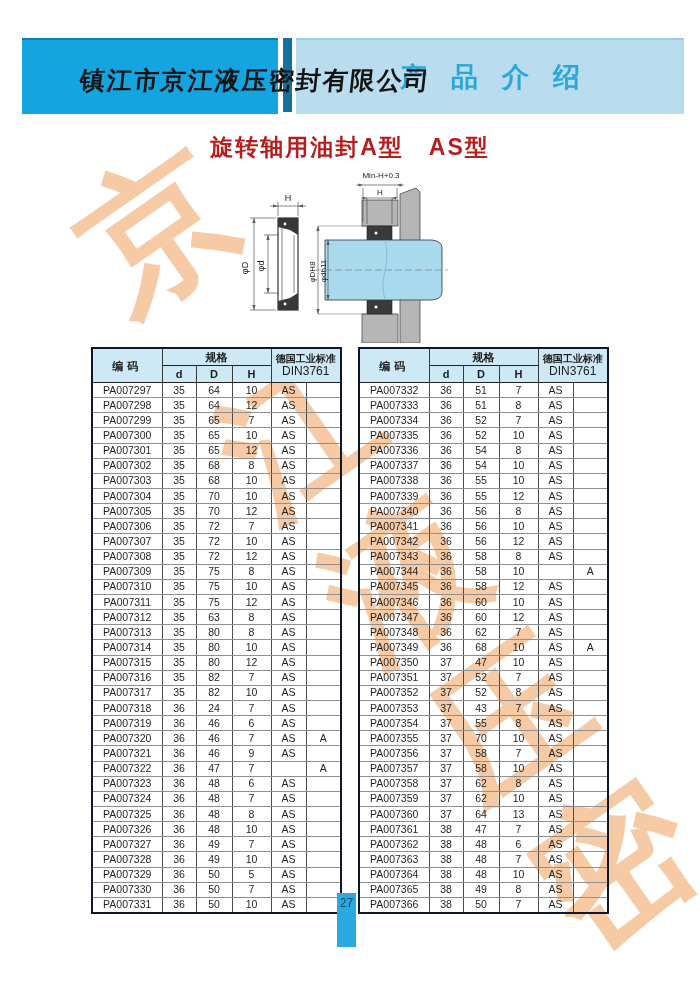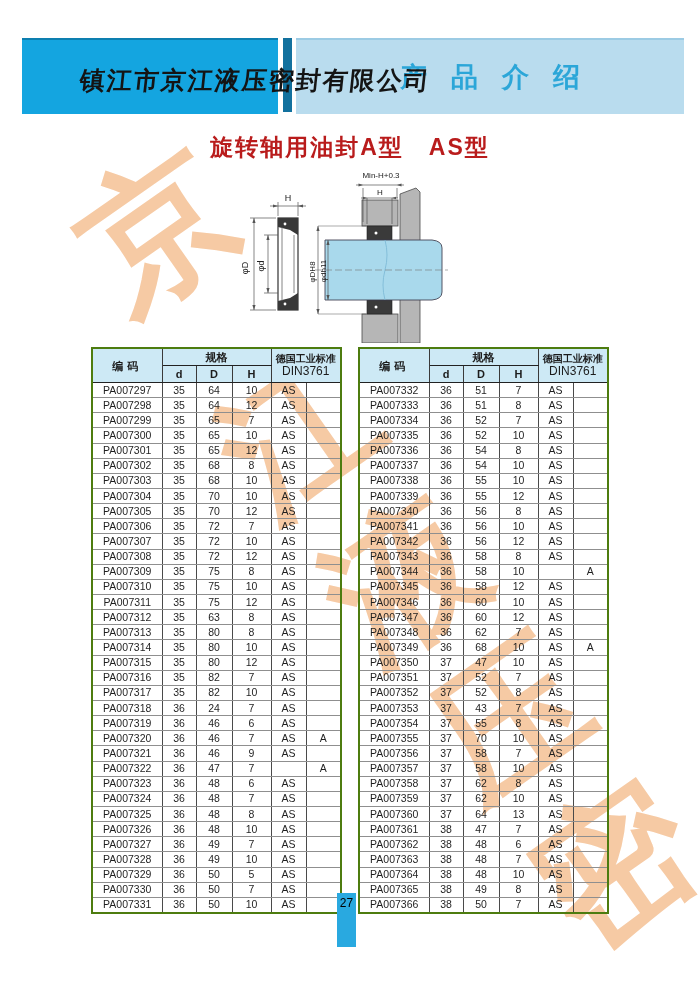--- a/index.html
+++ b/index.html
@@ -34,38 +34,38 @@
     transform:rotate(-35deg);pointer-events:none;}
   .wm-0{left:73px;top:145px;}
   .wm-1{left:215px;top:350px;}
   .wm-2{left:320px;top:495px;}
   .wm-3{left:425px;top:635px;}
   .wm-4{left:530px;top:780px;}
   
   .diagram{position:absolute;left:230px;top:168px;z-index:2;}
   
   table.spec{position:absolute;top:347px;width:249px;border-collapse:collapse;
-    table-layout:fixed;z-index:2;border:2px solid #4d7c0f;background:transparent;}
+    table-layout:fixed;z-index:2;border:2px solid #0f172a;background:transparent;}
   table.spec.left{left:91px;}
   table.spec.right{left:358px;}
   table.spec thead th{
     background:#cde9f5;border:1px solid #3a3a3a;border-bottom:1.5px solid #222;
     font-size:11px;font-weight:bold;color:#1c1c1c;padding:0;height:16px;line-height:14px;}
   table.spec thead th.code-h{letter-spacing:4px;}
   table.spec thead th.din-h{font-size:10px;line-height:12px;font-weight:bold;}
   table.spec thead th.din-h .din2{font-weight:normal;font-size:12px;}
   table.spec tbody td{
     border-left:1px solid #4a4a4a;border-right:1px solid #4a4a4a;
     border-bottom:1px solid #8f8f8f;
     text-align:center;padding:0;height:14.15px;line-height:13px;
     font-size:10.5px;color:#1f1f1f;background:transparent;}
   
   .footer-box{position:absolute;left:337px;top:893px;width:19px;height:54px;
     background:#29a9e0;z-index:2;text-align:center;}
-  .footer-num{font-size:12px;color:#000000;line-height:12px;padding-top:4px;}
+  .footer-num{font-size:12px;color:#0c4a6e;line-height:12px;padding-top:4px;}
 </style>
 </head>
 <body>
 
 <div>
   <span class="wm wm-0">京</span>
   <span class="wm wm-1">江</span>
   <span class="wm wm-2">液</span>
   <span class="wm wm-3">压</span>
   <span class="wm wm-4">密</span>

